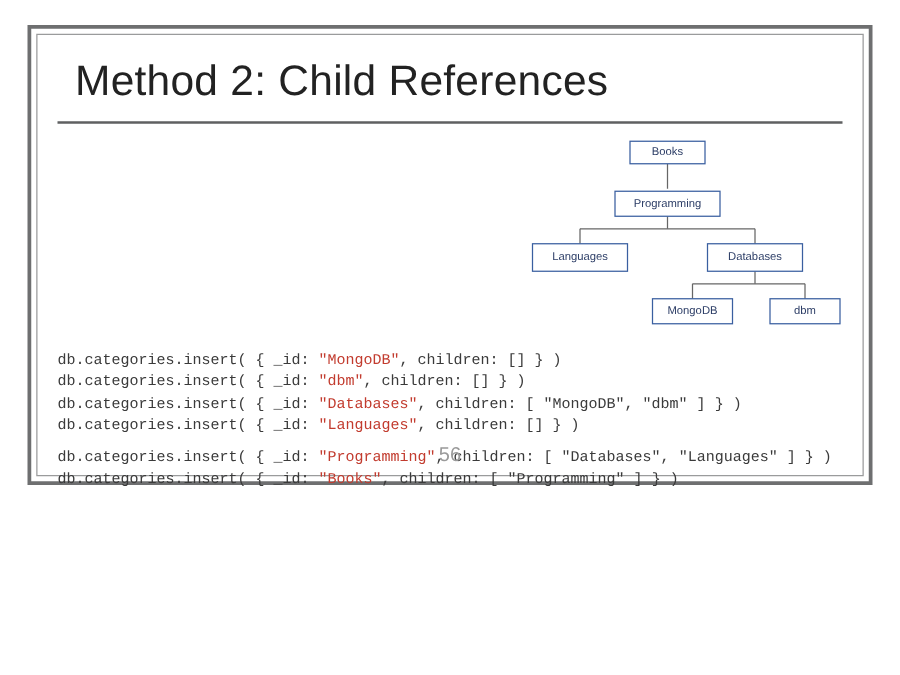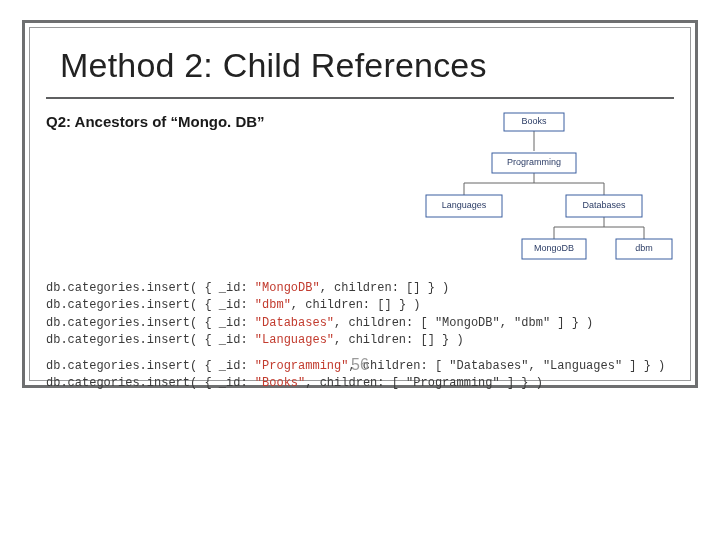--- a/index.html
+++ b/index.html
@@ -116,23 +116,20 @@
 <body>
 
 <div class="slide">
   <div class="outer-frame">
     <div class="inner-frame">
 
       <div class="title">Method 2: Child References</div>
       <hr class="divider">
 
       <div class="content-row">
-        <div class="left-col">
-          <div class="subhead">Q2: Ancestors of “Mongo. DB”</div>
-        </div>
 
         <div class="tree-wrap">
           <svg class="tree-svg" viewBox="0 0 280 165">
 
             <line class="tline" x1="140" y1="22" x2="140" y2="42"></line>
             <line class="tline" x1="140" y1="64" x2="140" y2="74"></line>
             <line class="tline" x1="70" y1="74" x2="210" y2="74"></line>
             <line class="tline" x1="70" y1="74" x2="70" y2="86"></line>
             <line class="tline" x1="210" y1="74" x2="210" y2="86"></line>
             <line class="tline" x1="210" y1="108" x2="210" y2="118"></line>

